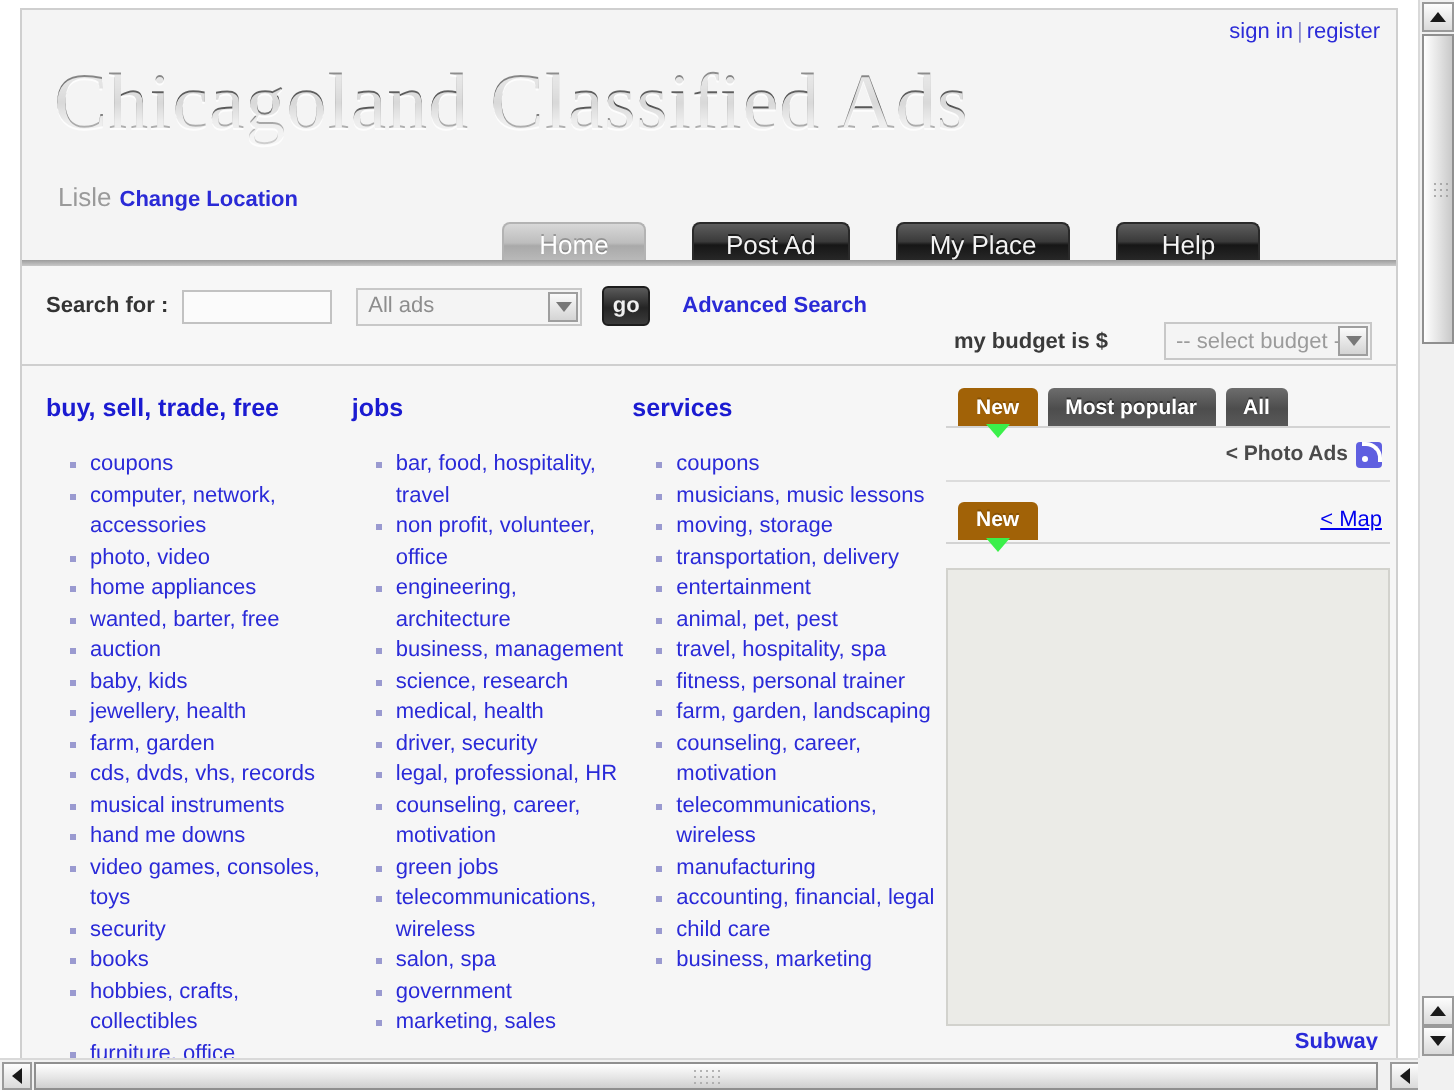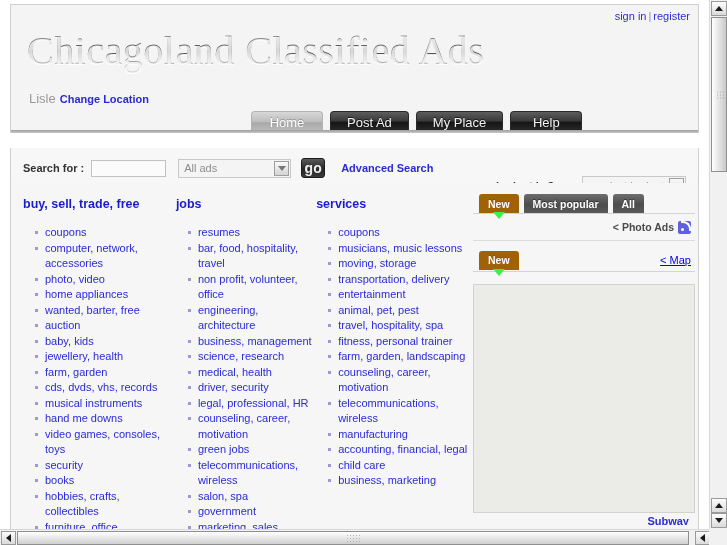--- a/index.html
+++ b/index.html
@@ -175,21 +175,21 @@
     font-weight: bold;
     margin-left: 4px;
     text-decoration: none;
   }
 
   
   .navtabs {
     position: absolute;
     left: 240px; top: 106px;
     display: flex;
-    gap: 7px;
+    gap: 23px;
     align-items: flex-end;
   }
   .navtab {
     height: 22px;
     padding: 0 16px;
     min-width: 72px;
     display: flex;
     align-items: center;
     justify-content: center;
     font-size: 13px;
@@ -215,21 +215,21 @@
     height: 3px;
     background: linear-gradient(#9d9d9d,#c9c9c9);
     border-left: 1px solid #cfcfcf;
     border-right: 1px solid #cfcfcf;
     box-sizing: border-box;
   }
 
   
   .searchband {
     position: absolute;
-    left: 10px; top: 148px;
+    left: 10px; top: 133px;
     width: 689px;
     height: 50px;
     background: #f7f7f7;
     border: 1px solid #cfcfcf;
     border-top: none;
     box-sizing: border-box;
   }
   .searchrow {
     position: absolute;
     left: 12px; top: 10px;
@@ -279,21 +279,21 @@
     display: flex; align-items: center; justify-content: center;
   }
   .arrowbox .tri.down { border-top-color: #787878; }
   .gobtn {
     margin-left: 10px;
     width: 24px; height: 20px;
     border-radius: 3px;
     background: linear-gradient(#5a5a5a,#252525 55%,#3b3b3b);
     border: 1px solid #1d1d1d;
     color: #efefef;
-    font-size: 14px;
+    font-size: 11px;
     font-weight: bold;
     display: flex; align-items: center; justify-content: center;
     box-sizing: border-box;
   }
   .advlink {
     margin-left: 16px;
     font-size: 11px;
     font-weight: bold;
     color: #2a2ad6;
     text-decoration: none;
@@ -561,21 +561,20 @@
             <li><a href="#">security</a></li>
             <li><a href="#">books</a></li>
             <li><a href="#">hobbies, crafts, collectibles</a></li>
             <li><a href="#">furniture, office</a></li>
           </ul>
         </div>
 
         <div class="col c2">
           <div class="colhead">jobs</div>
           <ul class="catlist">
-            <li><a href="#">resumes</a></li>
             <li><a href="#">bar, food, hospitality, travel</a></li>
             <li><a href="#">non profit, volunteer, office</a></li>
             <li><a href="#">engineering, architecture</a></li>
             <li><a href="#">business, management</a></li>
             <li><a href="#">science, research</a></li>
             <li><a href="#">medical, health</a></li>
             <li><a href="#">driver, security</a></li>
             <li><a href="#">legal, professional, HR</a></li>
             <li><a href="#">counseling, career, motivation</a></li>
             <li><a href="#">green jobs</a></li>

